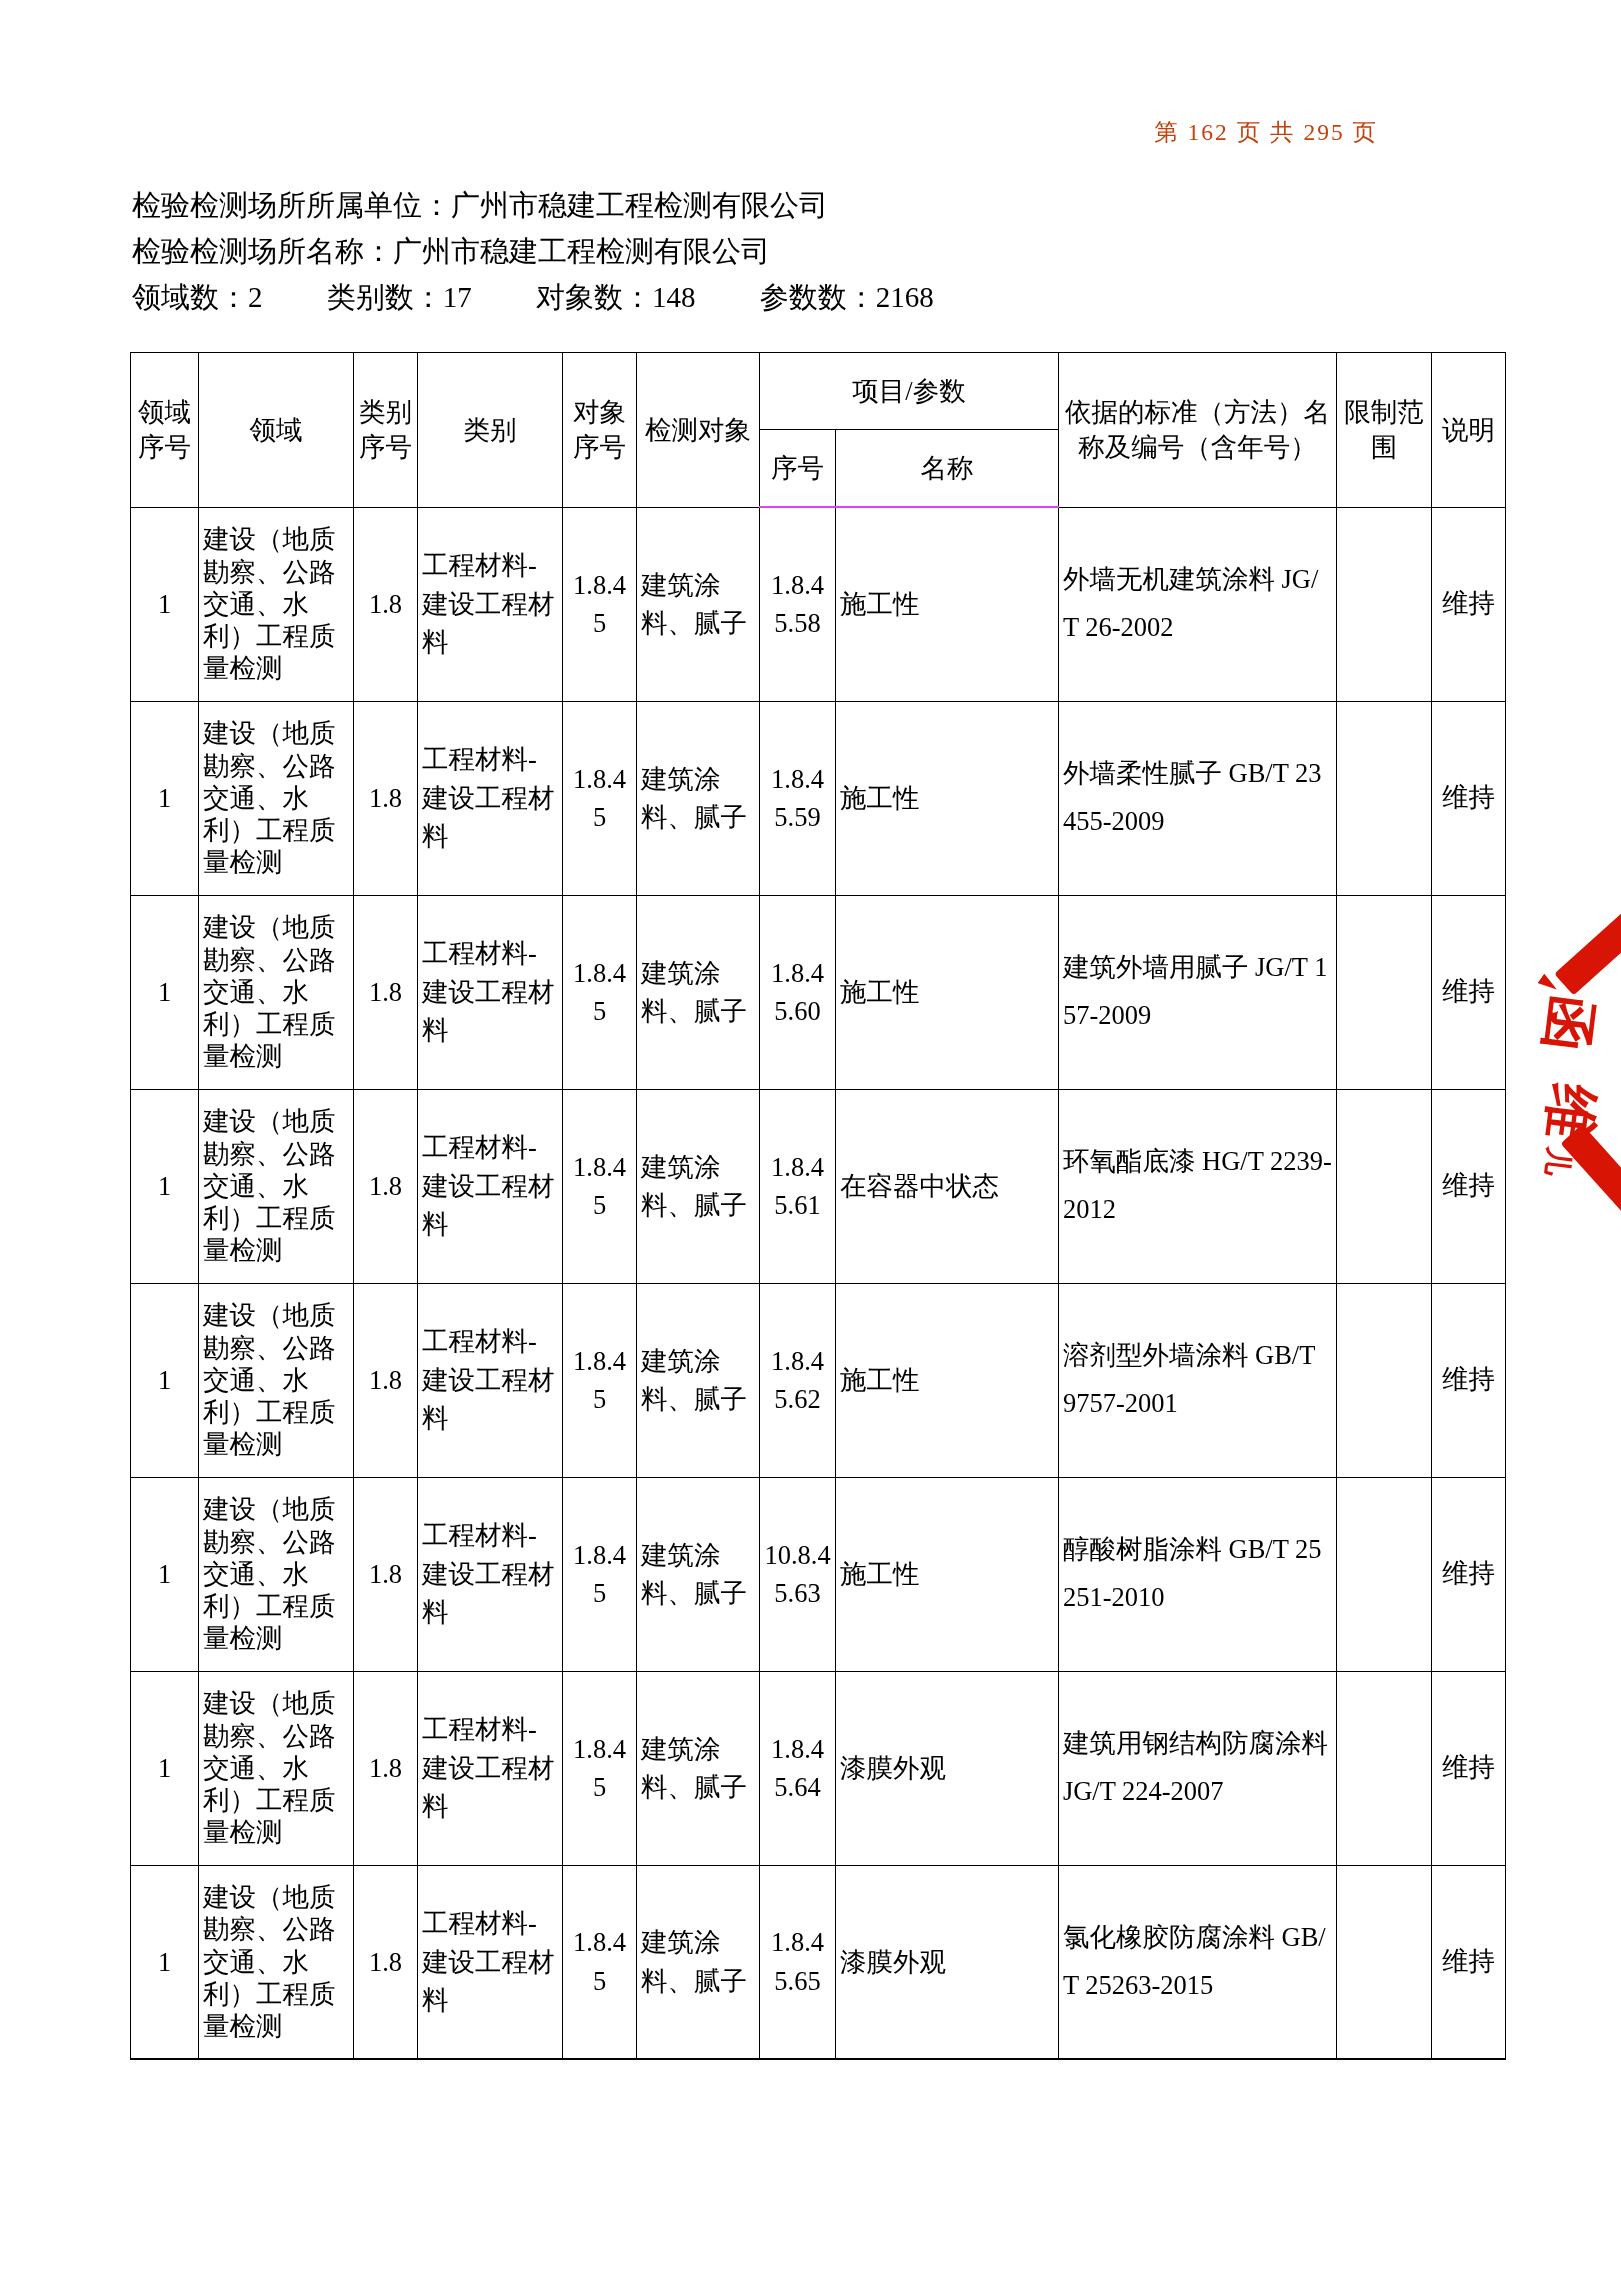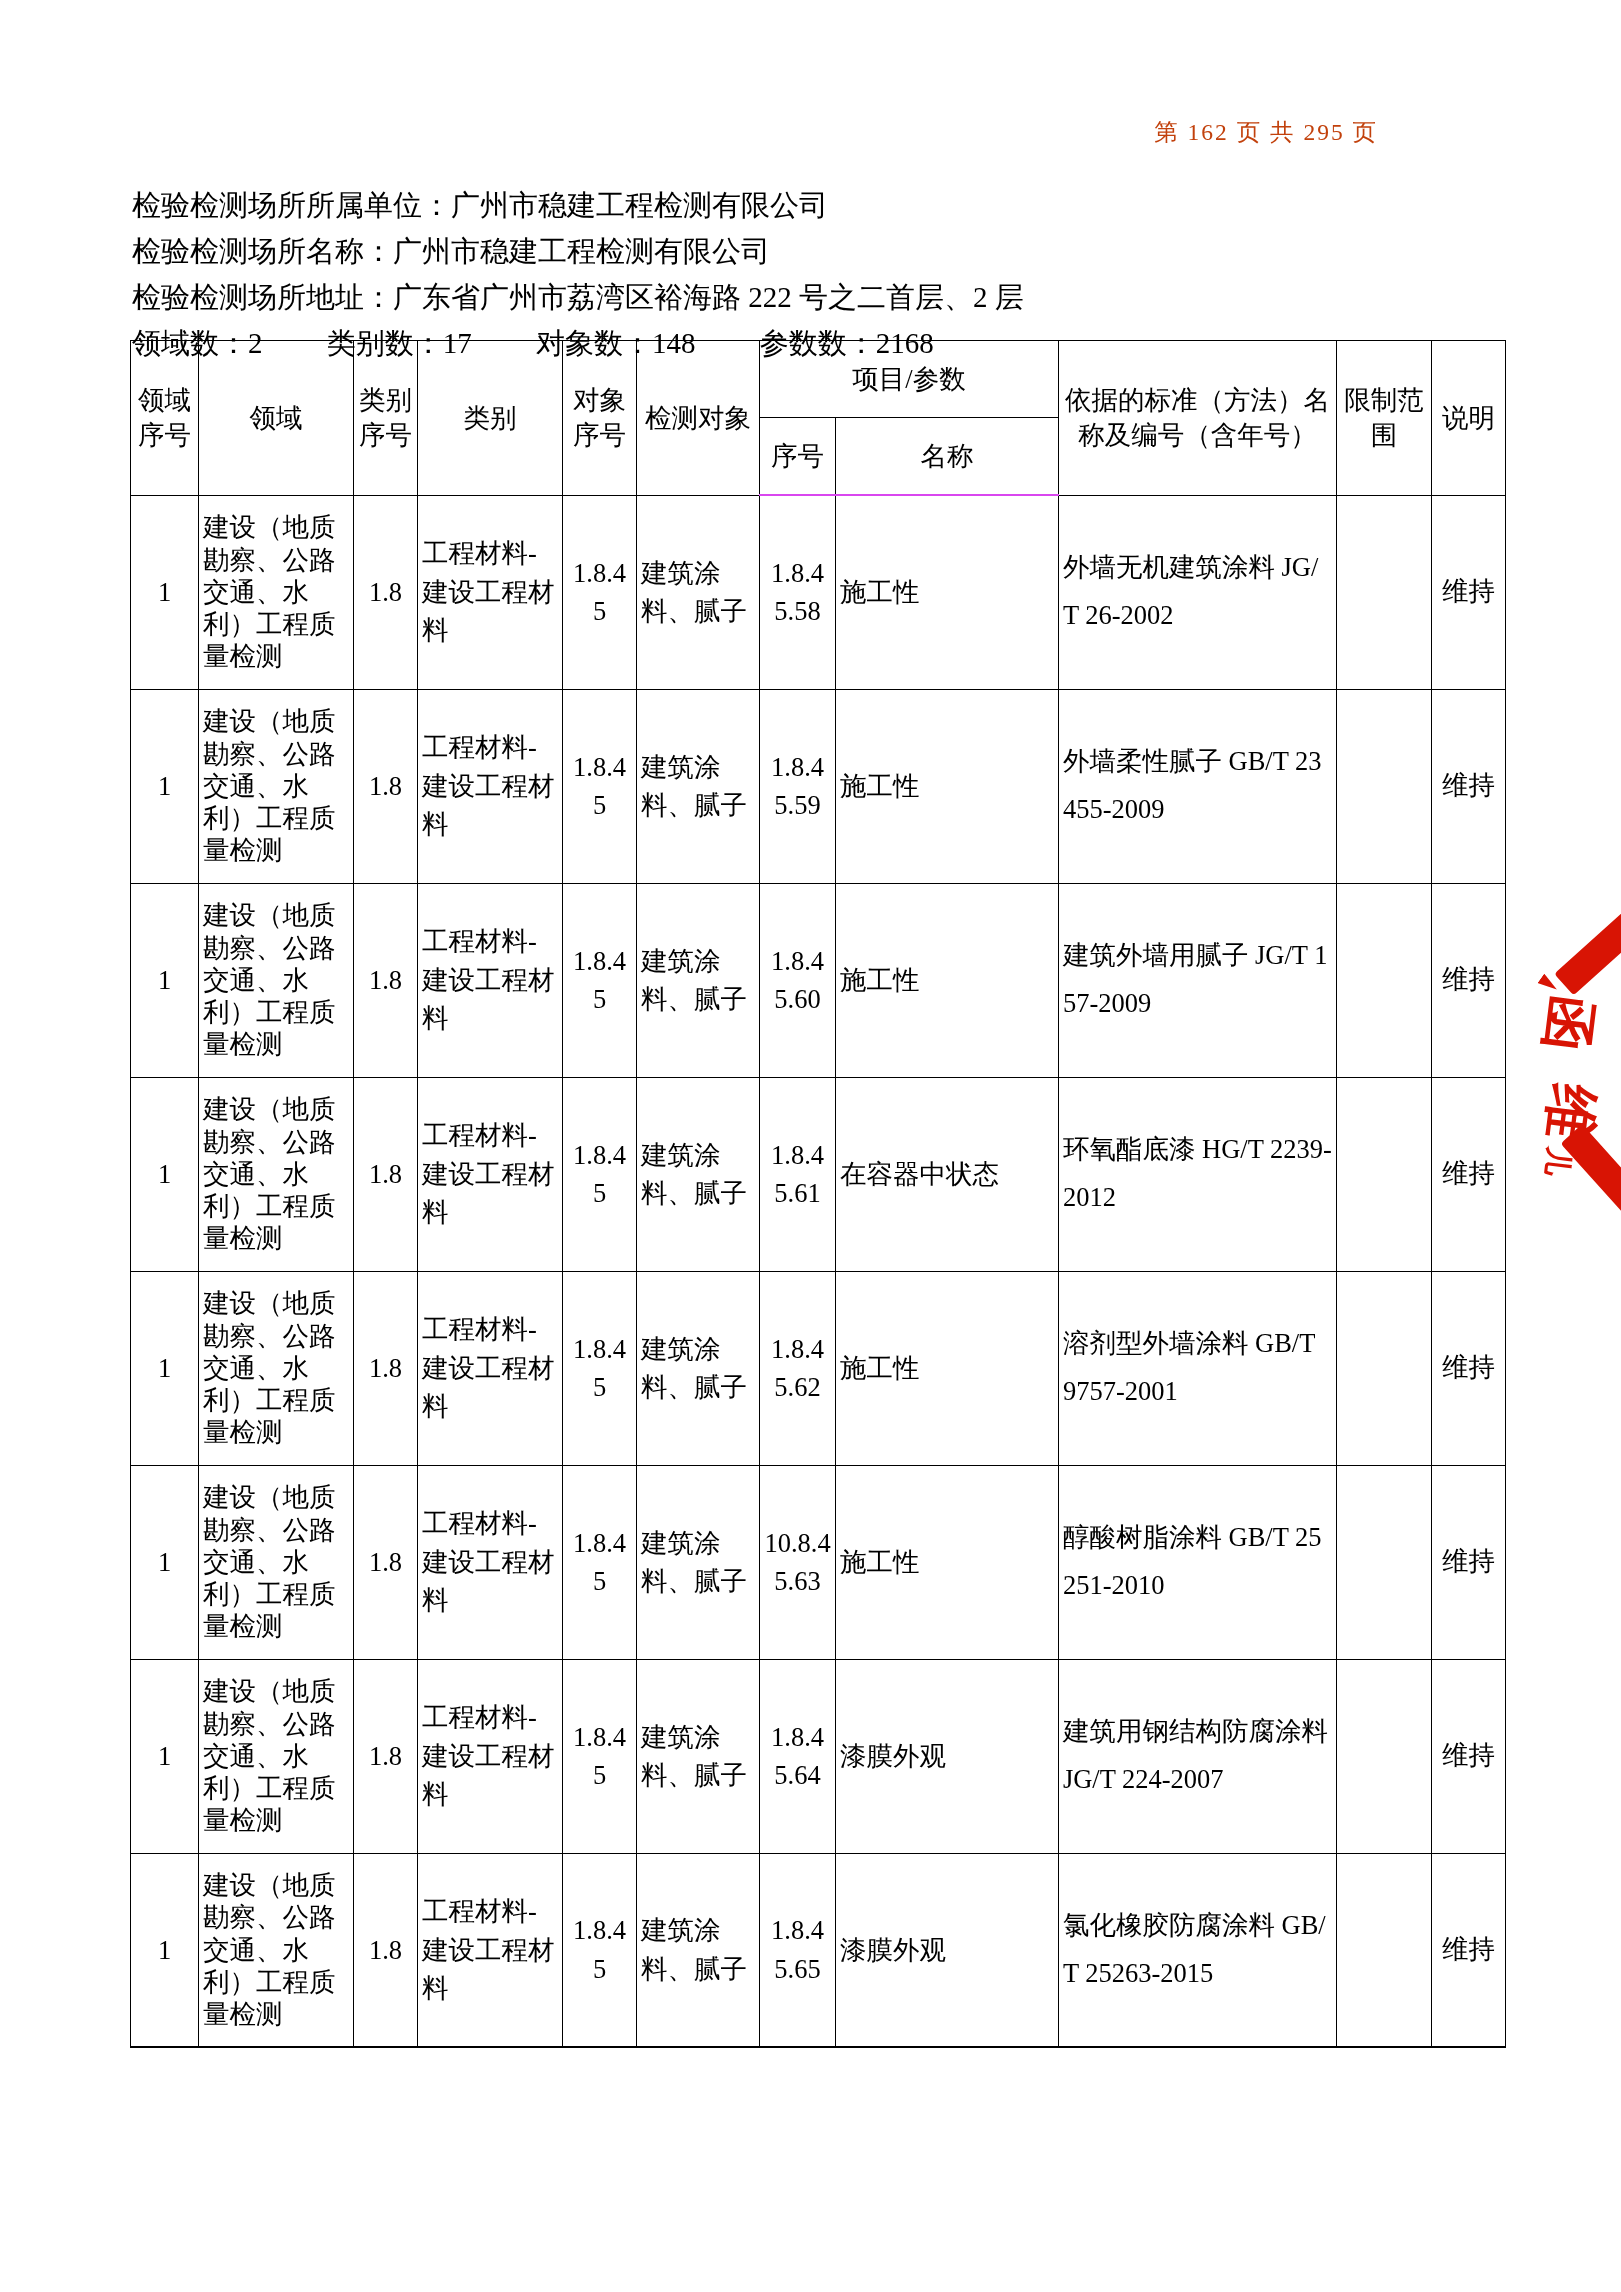--- a/index.html
+++ b/index.html
@@ -15,21 +15,21 @@
     position:absolute;top:116px;right:243px;
     font-size:23.5px;letter-spacing:2px;color:#c2410c;
   }
   .info{
     position:absolute;top:182px;left:132px;
     font-size:29px;line-height:46px;color:#000;
     white-space:nowrap;
   }
   .stats span.stat{display:inline-block;margin-right:57px;}
   table.grid{
-    position:absolute;left:130px;top:340px;
+    position:absolute;left:130px;top:352px;
     border-collapse:collapse;table-layout:fixed;
     width:1265px;
     font-size:26.5px;color:#000;
     border:1px solid #000;
     border-bottom:2px solid #000;
   }
   table.grid th,table.grid td{
     border:1px solid #000;
     font-weight:normal;
     vertical-align:middle;
@@ -76,21 +76,20 @@
   }
 </style>
 </head>
 <body>
 
 <div class="pageno">第 162 页 共 295 页</div>
 
 <div class="info">
   <div><span>检验检测场所所属单位：</span><span>广州市稳建工程检测有限公司</span></div>
   <div><span>检验检测场所名称：</span><span>广州市稳建工程检测有限公司</span></div>
-  <div><span>检验检测场所地址：</span><span>广东省广州市荔湾区裕海路 222 号之二首层、2 层</span></div>
   <div class="stats">
     <span class="stat"><span>领域数：</span><span>2</span></span>
     <span class="stat"><span>类别数：</span><span>17</span></span>
     <span class="stat"><span>对象数：</span><span>148</span></span>
     <span class="stat"><span>参数数：</span><span>2168</span></span>
   </div>
 </div>
 
 <table class="grid">
   <colgroup>

